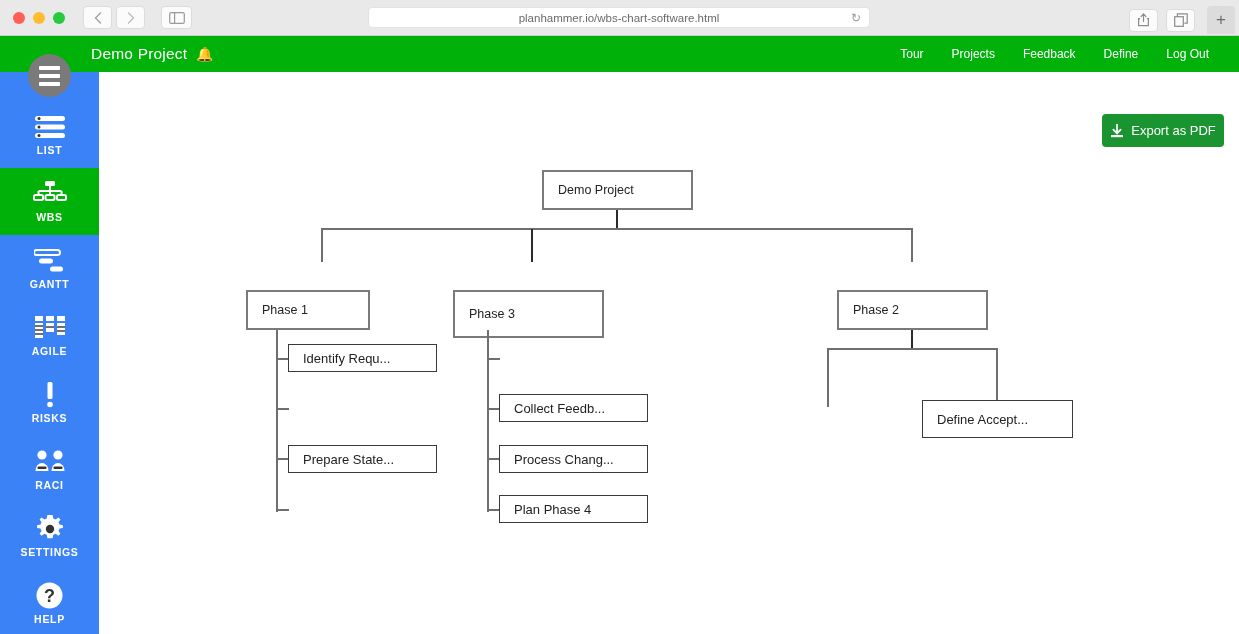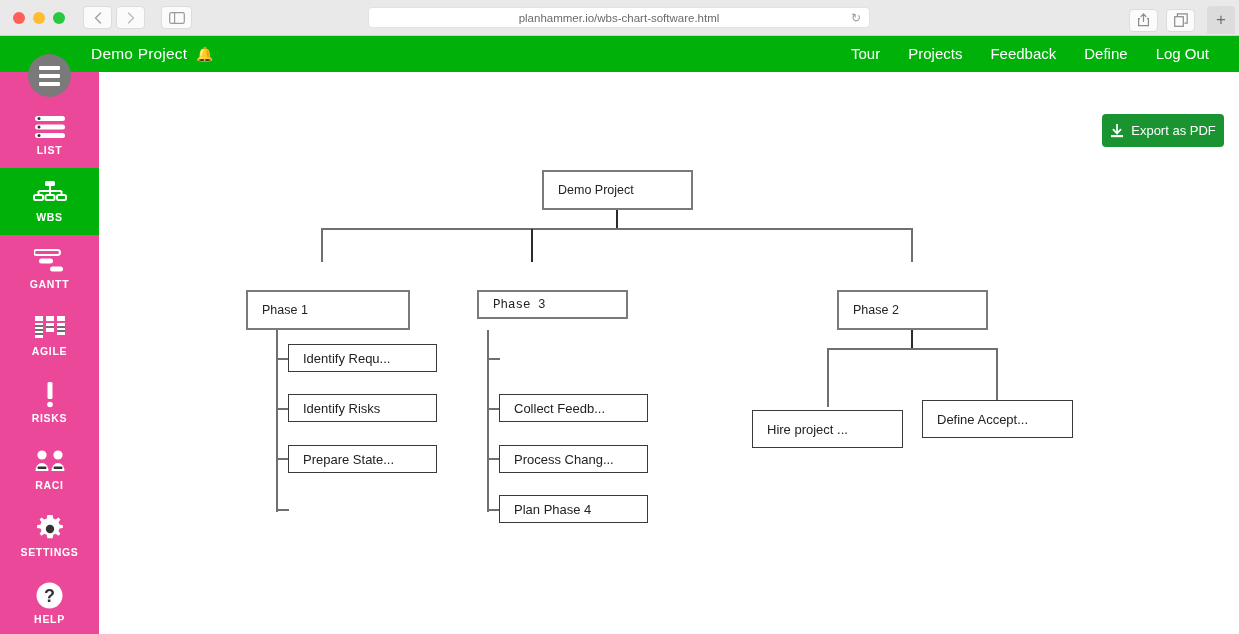--- a/index.html
+++ b/index.html
@@ -52,28 +52,28 @@
     position: absolute; left: 0; top: 36px; width: 1239px; height: 36px;
     background: #00b10a;
     display: flex; align-items: center;
   }
   .app-title {
     color: #fff; font-size: 15.5px; margin-left: 91px; letter-spacing: .2px;
   }
   .bell-icon { margin-left: 9px; color: #fff; font-size: 14px; }
   .app-nav { margin-left: auto; display: flex; align-items: center; gap: 0; margin-right: 16px;}
   .app-nav a {
-    color: #fff; font-size: 15px; text-decoration: none;
+    color: #fff; font-size: 12px; text-decoration: none;
     padding: 0 14px; line-height: 36px; white-space: nowrap;
   }
 
   
   .sidebar {
     position: absolute; left: 0; top: 72px; width: 99px; height: 562px;
-    background: #ec4899;
+    background: #3b82f6;
   }
   .hamburger-btn {
     position: absolute; left: 28px; top: 54px; width: 43px; height: 43px;
     border-radius: 50%; background: #7a7a7a;
     display: flex; flex-direction: column; align-items: center; justify-content: center;
     gap: 4px; z-index: 5;
   }
   .hamburger-btn span { display:block; width: 21px; height: 4px; background: #fff; border-radius: 1px;}
   .side-item {
     height: 67px; width: 99px;
@@ -317,41 +317,38 @@
     </div>
 
     <div class="conn-dark" style="left:517px; top:138px; width:2px; height:19px;"></div>
 
     <div class="conn" style="left:222px; top:156px; width:592px; height:2px;"></div>
 
     <div class="conn" style="left:222px; top:157px; width:2px; height:33px;"></div>
     <div class="conn-dark" style="left:432px; top:157px; width:2px; height:33px;"></div>
     <div class="conn" style="left:812px; top:157px; width:2px; height:33px;"></div>
 
-    <div class="node node-phase" style="left:147px; top:218px; width:164px; height:40px;">
+    <div class="node node-phase" style="left:147px; top:218px; width:124px; height:40px;">
       <span>Phase 1</span>
     </div>
 
     <div class="conn" style="left:177px; top:258px; width:2px; height:182px;"></div>
     <div class="conn" style="left:177px; top:286px; width:13px; height:2px;"></div>
     <div class="conn" style="left:177px; top:336px; width:13px; height:2px;"></div>
     <div class="conn" style="left:177px; top:386px; width:13px; height:2px;"></div>
     <div class="conn" style="left:177px; top:437px; width:13px; height:2px;"></div>
 
     <div class="node node-leaf" style="left:189px; top:272px; width:149px; height:28px;">
       <span>Identify Requ...</span>
     </div>
-    <div class="node node-leaf" style="left:189px; top:322px; width:149px; height:28px;">
-      <span>Identify Risks</span>
-    </div>
     <div class="node node-leaf" style="left:189px; top:373px; width:149px; height:28px;">
       <span>Prepare State...</span>
     </div>
 
-    <div class="node node-phase" style="left:378px; top:218px; width:151px; height:29px;font-family:Liberation Mono, monospace;">
+    <div class="node node-phase" style="left:354px; top:218px; width:151px; height:48px;">
       <span>Phase 3</span>
     </div>
     <div class="conn" style="left:388px; top:258px; width:2px; height:182px;"></div>
     <div class="conn" style="left:388px; top:286px; width:13px; height:2px;"></div>
     <div class="conn" style="left:388px; top:336px; width:13px; height:2px;"></div>
     <div class="conn" style="left:388px; top:386px; width:13px; height:2px;"></div>
     <div class="conn" style="left:388px; top:437px; width:13px; height:2px;"></div>
 
     <div class="node node-leaf" style="left:400px; top:322px; width:149px; height:28px;">
       <span>Collect Feedb...</span>
@@ -365,21 +362,18 @@
 
     <div class="node node-phase" style="left:738px; top:218px; width:151px; height:40px;">
       <span>Phase 2</span>
     </div>
 
     <div class="conn-dark" style="left:812px; top:258px; width:2px; height:19px;"></div>
     <div class="conn" style="left:728px; top:276px; width:171px; height:2px;"></div>
     <div class="conn" style="left:728px; top:277px; width:2px; height:58px;"></div>
     <div class="conn" style="left:897px; top:277px; width:2px; height:58px;"></div>
 
-    <div class="node node-leaf" style="left:653px; top:338px; width:151px; height:38px;">
-      <span>Hire project ...</span>
-    </div>
     <div class="node node-leaf" style="left:823px; top:328px; width:151px; height:38px;">
       <span>Define Accept...</span>
     </div>
 
   </div>
 </div>
 
 </body></html>

